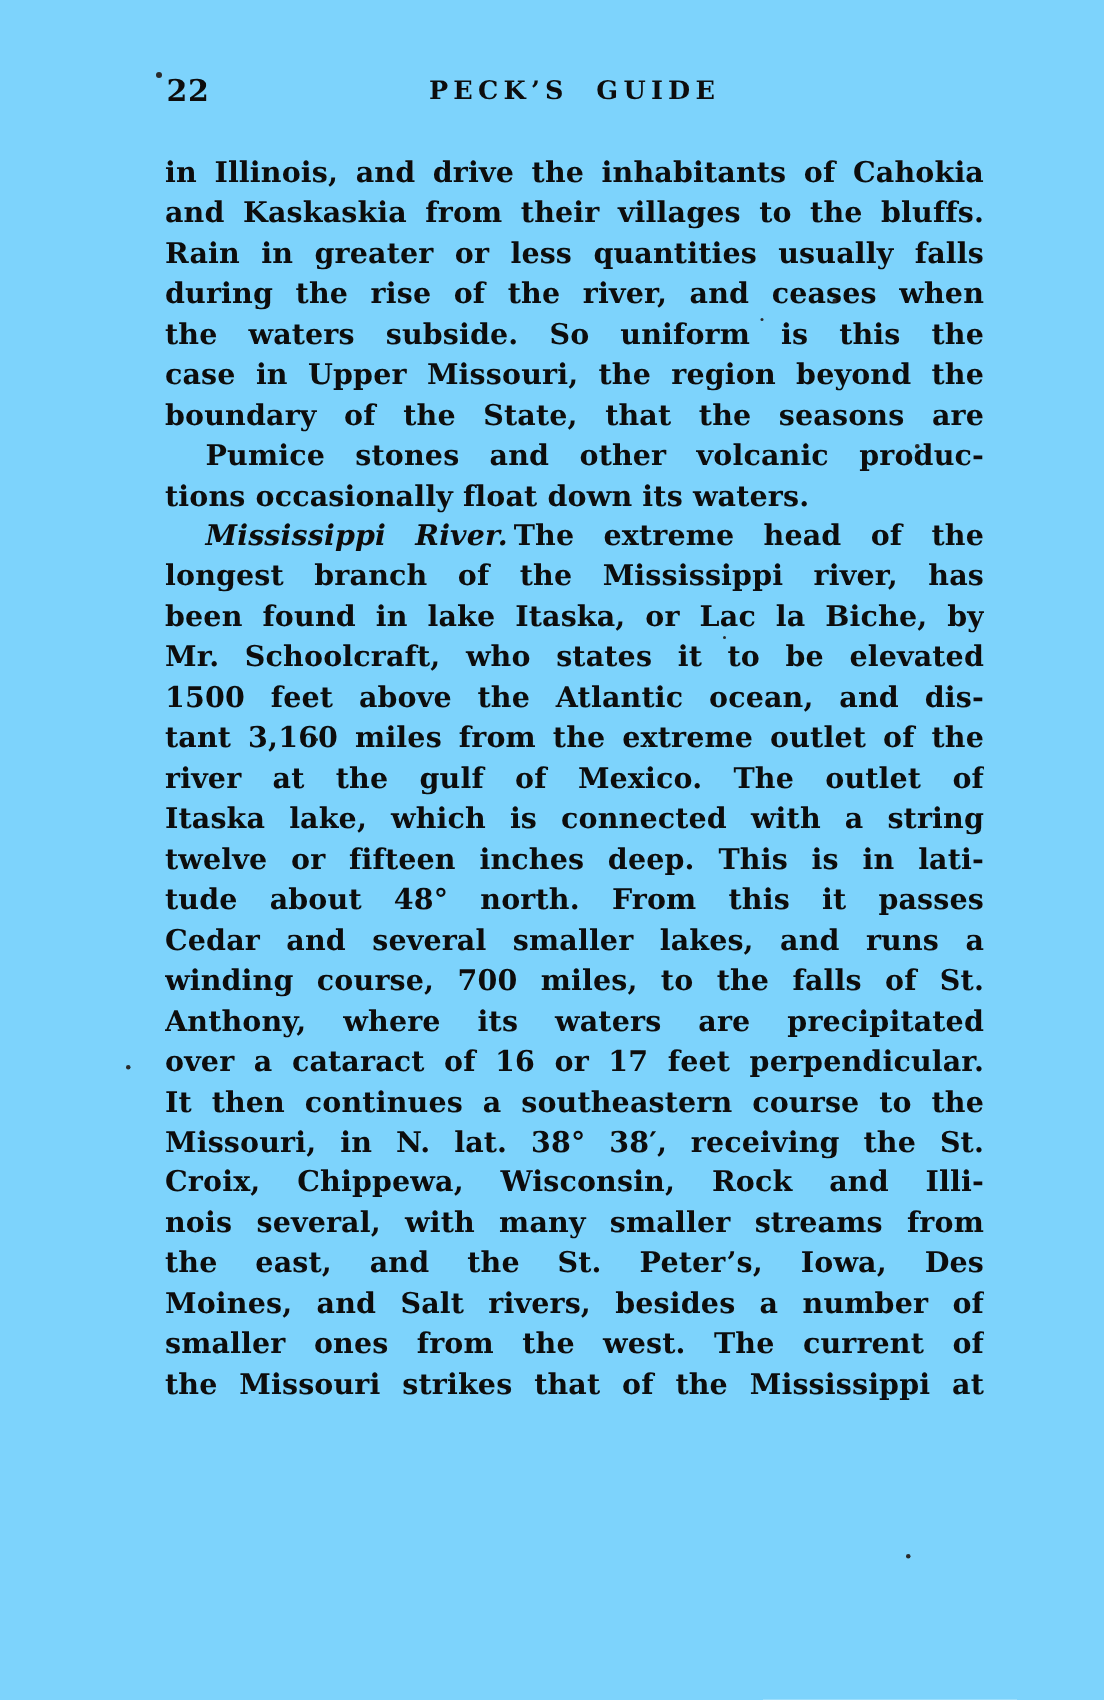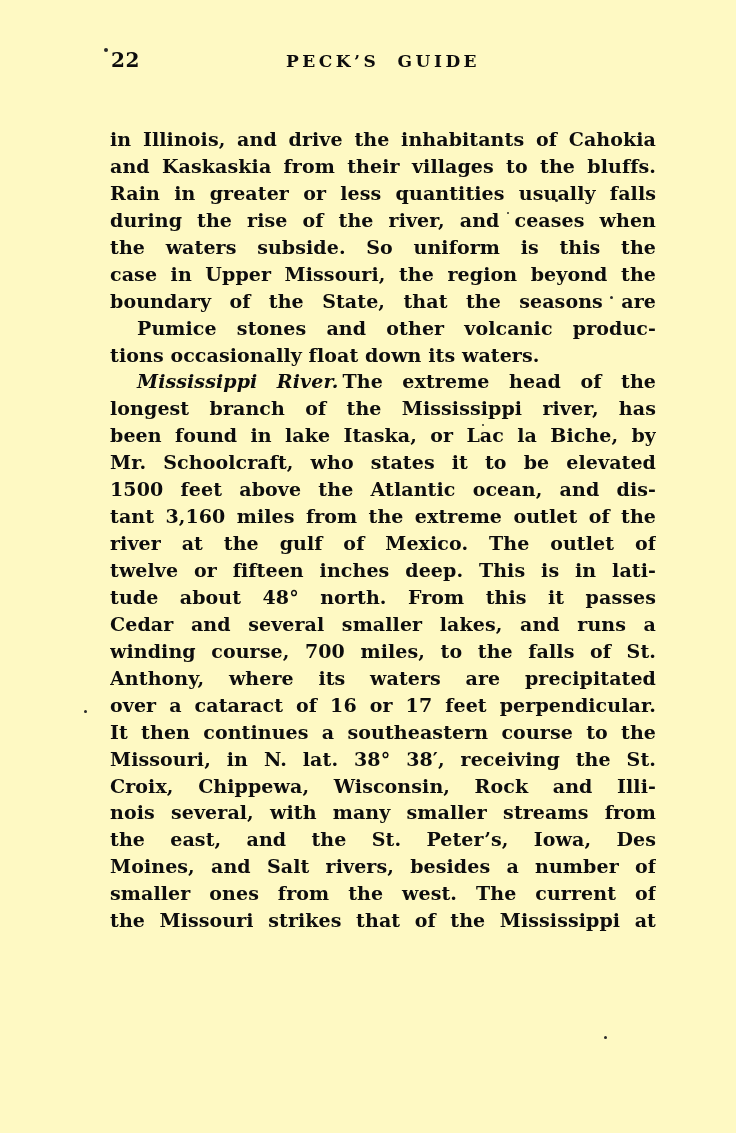--- a/index.html
+++ b/index.html
@@ -8,21 +8,21 @@
     height: 1133px;
     position: relative;
     background: #fdfdfb;
     color: #0d0d0d;
     font-family: "DejaVu Serif", serif;
     overflow: hidden;
   }
   .page {
     position: absolute;
     inset: 0;
-    background: #fef9c3;
+    background: #7dd3fc;
   }
   .header-row {
     position: absolute;
     top: 47px;
     left: 110px;
     width: 546px;
     height: 24px;
   }
   .page-number {
     position: absolute;
@@ -41,21 +41,20 @@
     font-size: 17px;
     font-weight: bold;
     letter-spacing: 3.5px;
     word-spacing: 9px;
   }
   .text-block {
     position: absolute;
     top: 102px;
     left: 110px;
     width: 546px;
-    margin-top: 24px;
   }
   .line {
     height: 26.95px;
     line-height: 26.95px;
     font-size: 19px;
     font-weight: bold;
     letter-spacing: 0.1px;
     text-align: justify;
     text-align-last: justify;
     overflow: hidden;
@@ -111,20 +110,21 @@
     </div>
 
     <div>
       <div class="line indent"><span class="lead-italic">Mississippi River.</span><span>The extreme head of the</span></div>
       <div class="line">longest branch of the Mississippi river, has</div>
       <div class="line">been found in lake Itaska, or Lac la Biche, by</div>
       <div class="line">Mr. Schoolcraft, who states it to be elevated</div>
       <div class="line">1500 feet above the Atlantic ocean, and dis-</div>
       <div class="line">tant 3,160 miles from the extreme outlet of the</div>
       <div class="line">river at the gulf of Mexico.  The outlet of</div>
+      <div class="line">Itaska lake, which is connected with a string</div>
       <div class="line">twelve or fifteen inches deep.  This is in lati-</div>
       <div class="line">tude about 48° north.  From this it passes</div>
       <div class="line">Cedar and several smaller lakes, and runs a</div>
       <div class="line">winding course, 700 miles, to the falls of St.</div>
       <div class="line">Anthony, where its waters are precipitated</div>
       <div class="line">over a cataract of 16 or 17 feet perpendicular.</div>
       <div class="line">It then continues a southeastern course to the</div>
       <div class="line">Missouri, in N. lat. 38° 38′, receiving the St.</div>
       <div class="line">Croix, Chippewa, Wisconsin, Rock and Illi-</div>
       <div class="line">nois several, with many smaller streams from</div>

